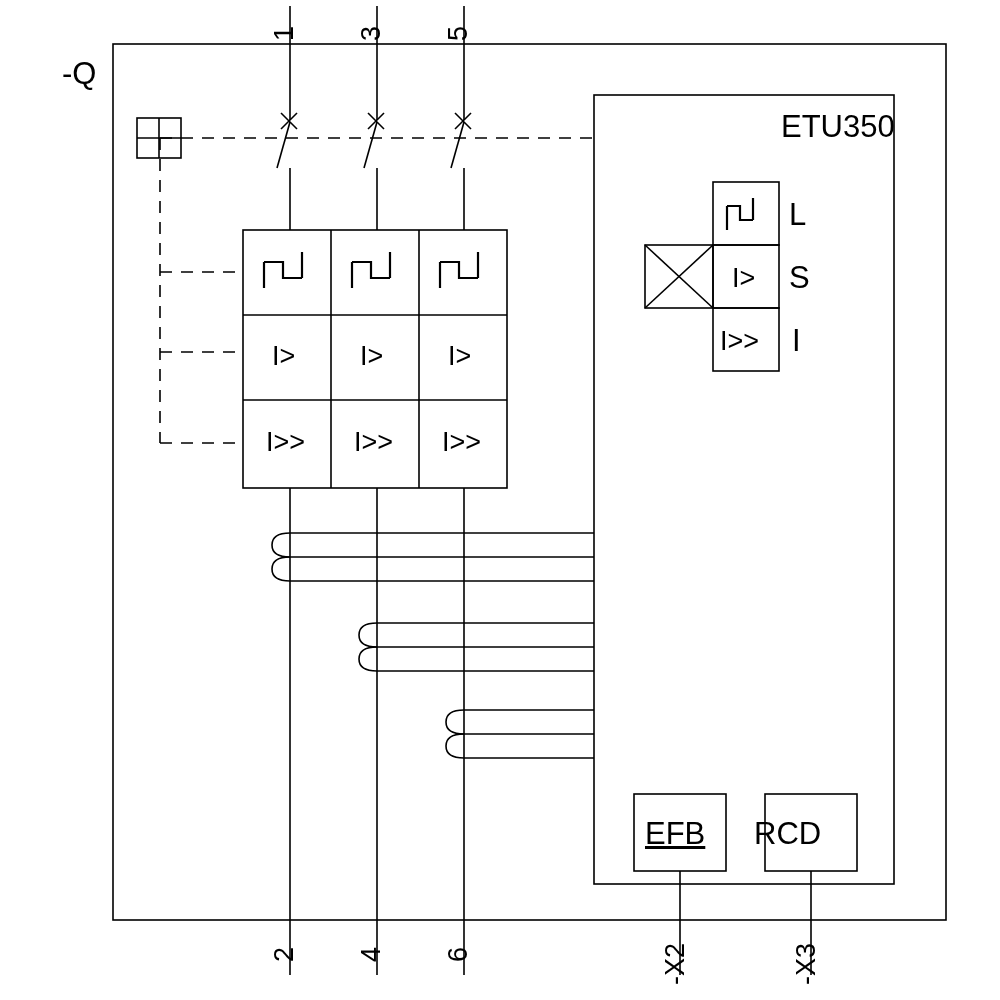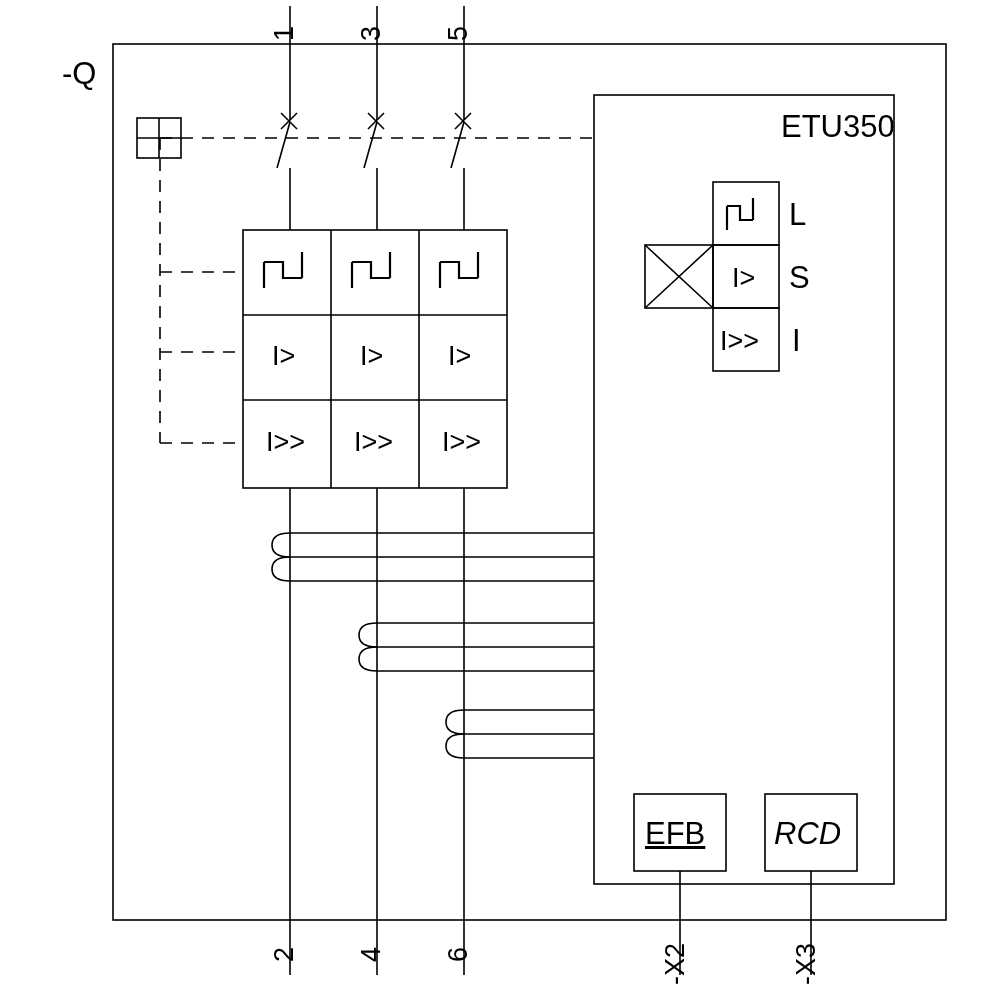--- a/index.html
+++ b/index.html
@@ -174,15 +174,15 @@
   <div class="lbl med" style="left:442px; top:429px;">I&gt;&gt;</div>
 
   <div class="lbl med" style="left:732px; top:265px;">I&gt;</div>
   <div class="lbl med" style="left:720px; top:328px;">I&gt;&gt;</div>
 
   <div class="lbl big" style="left:789px; top:199px;">L</div>
   <div class="lbl big" style="left:789px; top:262px;">S</div>
   <div class="lbl big" style="left:792px; top:325px;">I</div>
 
   <div class="lbl big" style="left:645px; top:818px;text-decoration:underline;">EFB</div>
-  <div class="lbl big" style="left:774px; top:818px;font-style:italic;">RCD</div>
+  <div class="lbl big" style="left:754px; top:818px;">RCD</div>
 
 </div>
 
 </body></html>

